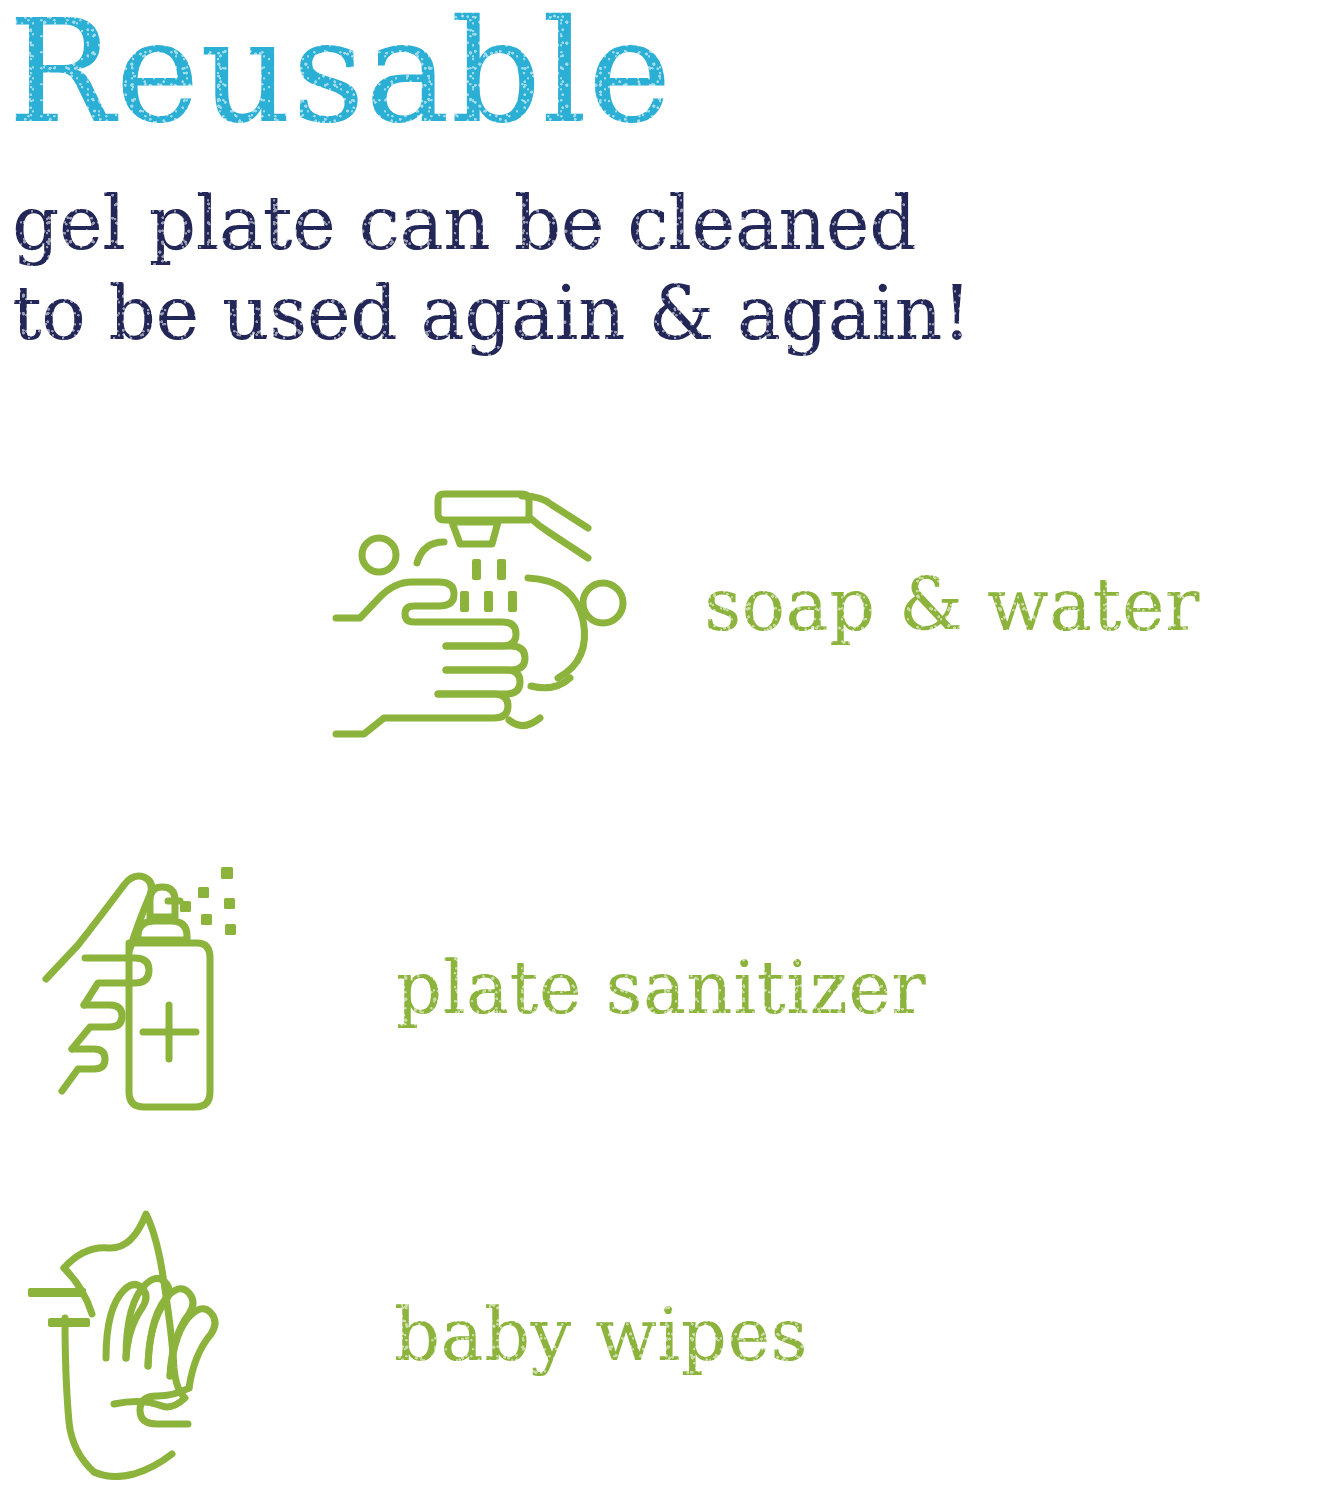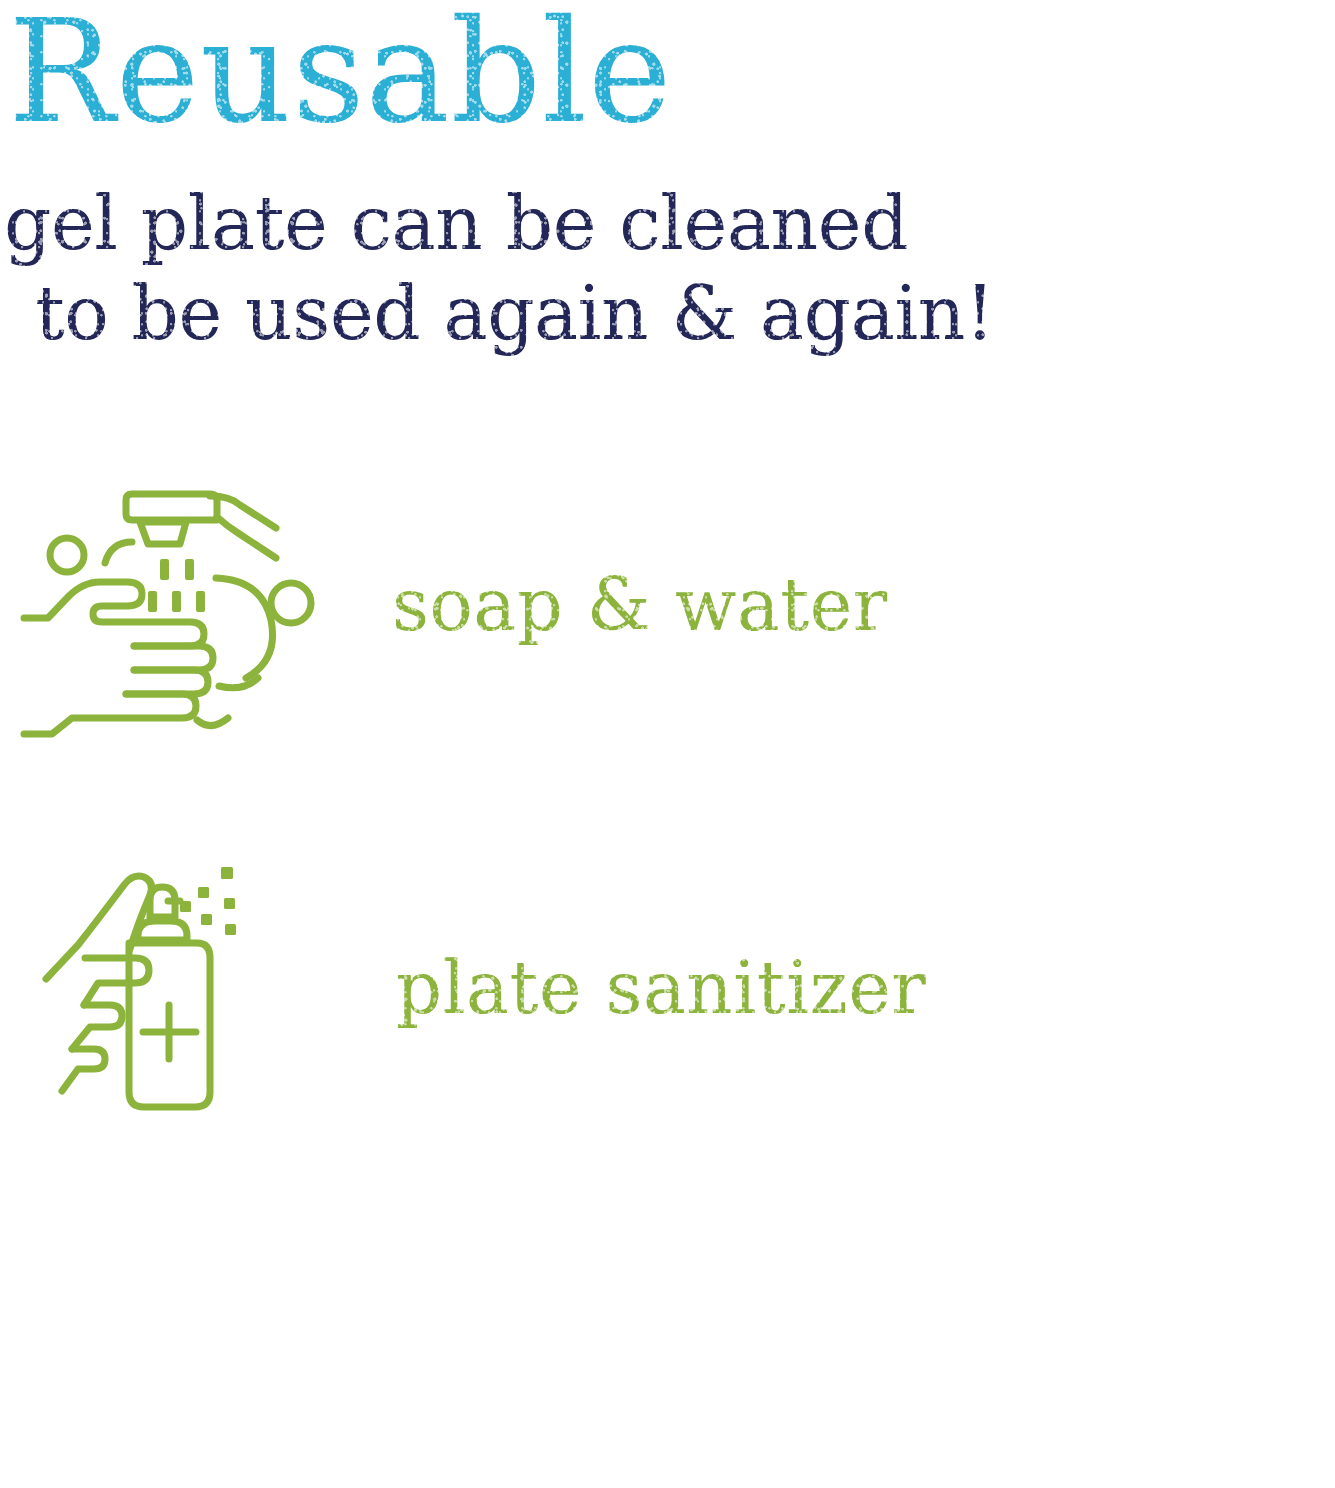--- a/index.html
+++ b/index.html
@@ -49,22 +49,22 @@
     font-size: 74px;
     line-height: 1.22;
     font-weight: 400;
     color: #232758;
     letter-spacing: -0.4px;
   }
   .subtitle-line {
     display: block;
     white-space: nowrap;
   }
-  .subtitle-line.l1 { padding-left: 4px; }
-  .subtitle-line.l2 { padding-left: 1px; margin-left: 34px; }
+  .subtitle-line.l1 { padding-left: 12px; }
+  .subtitle-line.l2 { padding-left: 12px; }
 
   
   .distressed {
     position: relative;
     display: inline-block;
   }
   .distressed::after {
     content: "";
     position: absolute;
     left: -2%;
@@ -107,21 +107,21 @@
   }
   .row-label {
     font-family: "DejaVu Serif", serif;
     font-size: 72px;
     font-weight: 400;
     color: #8CB33C;
     letter-spacing: 0.5px;
     white-space: nowrap;
   }
 
-  #row-soap      { top: 455px;  height: 300px; }
+  #row-soap      { top: 455px;  height: 300px; justify-content: flex-end; }
   #row-sanitizer { top: 845px;  height: 285px; }
   #row-wipes     { top: 1185px; height: 300px; }
 
   #row-soap .row-label      { margin-left: 66px; }
   #row-sanitizer .row-label { margin-left: 98px; }
   #row-wipes .row-label     { margin-left: 72px; }
 
   #row-soap .row-icon      { margin-left: 14px; }
   #row-sanitizer .row-icon { margin-left: 38px; }
   #row-wipes .row-icon     { margin-left: 22px; }
@@ -233,14 +233,42 @@
 
         <path class="s" d="M34 194 L56 194 Q67 194 67 204 Q67 214 56 214 L40 214 L24 236"></path>
       </svg>
     </span>
 
     <span class="row-label">
       <span class="distressed">plate sanitizer</span>
     </span>
   </div>
 
+  <div class="row" id="row-wipes">
+
+    <span class="row-icon">
+      <svg class="ico" width="300" height="290" viewBox="0 0 300 290" xmlns="http://www.w3.org/2000/svg" aria-hidden="true">
+
+        <rect class="sqr" x="6" y="98" width="58" height="9" rx="2"></rect>
+        <rect class="sqr" x="26" y="128" width="42" height="9" rx="2"></rect>
+
+        <path class="s" d="M42 78 Q62 56 86 58 Q110 60 124 24 Q134 44 140 80 Q150 142 152 178 Q154 200 163 208 Q150 220 140 216 Q120 208 92 214"></path>
+        <path class="s" d="M42 78 Q62 98 70 124"></path>
+
+        <path class="s" d="M43 128 Q43 188 47 232 Q50 262 72 282"></path>
+
+        <path class="s" d="M84 168 Q84 118 102 100 Q112 90 120 98 Q128 106 120 118 Q106 138 104 168"></path>
+        <path class="s" d="M104 168 Q104 112 124 94 Q135 84 143 92 Q151 100 143 112 Q127 134 126 176"></path>
+        <path class="s" d="M126 176 Q128 122 148 104 Q159 94 167 103 Q175 112 167 124 Q150 146 148 186"></path>
+        <path class="s" d="M148 186 Q152 140 170 124 Q181 114 189 123 Q197 132 189 144 Q172 164 167 198"></path>
+
+        <path class="s" d="M167 198 Q152 206 135 206 Q118 206 118 220 Q118 234 135 234 L166 234"></path>
+
+        <path class="s" d="M72 282 Q90 290 112 284 Q132 278 150 264"></path>
+      </svg>
+    </span>
+
+    <span class="row-label">
+      <span class="distressed">baby wipes</span>
+    </span>
+  </div>
 
 </div>
 
 </body></html>

